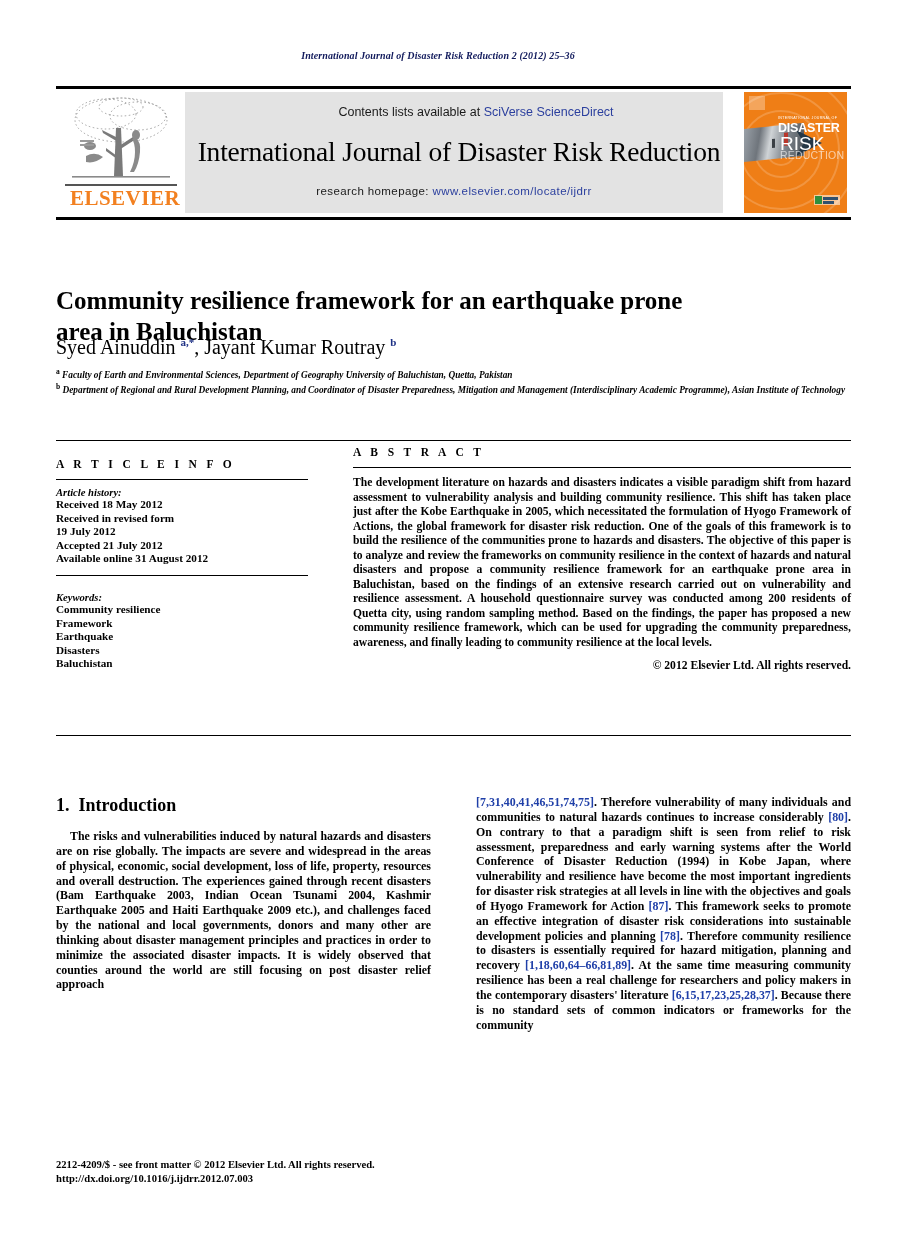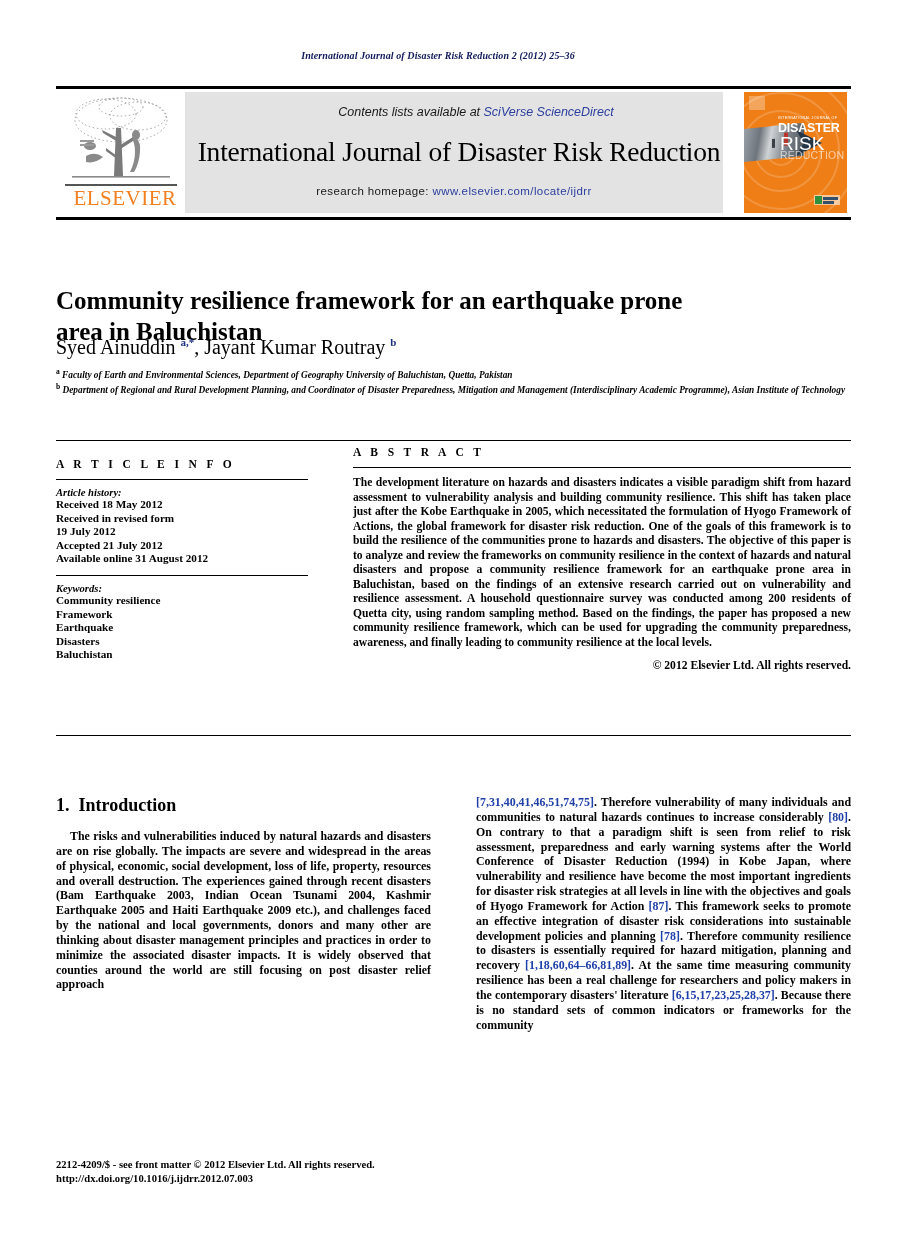--- a/index.html
+++ b/index.html
@@ -25,33 +25,33 @@
   
   .masthead{position:absolute;left:56px;top:86px;width:795px;height:134px;}
   .mast-rule-top{position:absolute;left:0;top:0;width:795px;height:3px;background:#000;}
   .mast-rule-bot{position:absolute;left:0;top:131px;width:795px;height:3px;background:#000;}
 
   .elsevier{position:absolute;left:4px;top:6px;width:122px;height:122px;}
   .tree-wrap{position:absolute;left:6px;top:2px;width:110px;height:90px;overflow:hidden;}
   .els-word{
     position:absolute;left:4px;top:94px;width:122px;text-align:center;
     font-family:"Liberation Serif", serif;
-    font-size:21px;font-weight:normal;letter-spacing:.5px;
+    font-size:21px;font-weight:bold;letter-spacing:.5px;
     color:#f28020;
   }
   .els-rule{position:absolute;left:5px;top:92px;width:112px;height:1.5px;background:#555;}
 
   .banner{
     position:absolute;left:129px;top:6px;width:538px;height:121px;
     background:#e3e3e3;
   }
   .contents-line{
     position:absolute;left:0;top:13px;width:582px;text-align:center;
     font-family:"Liberation Sans", sans-serif;
-    font-size:12.5px;color:#1a1a1a;font-style:italic;
+    font-size:12.5px;color:#1a1a1a;
   }
   .contents-line .sd{color:#2b3f9e;}
   .journal-name{
     position:absolute;left:5px;top:44px;width:538px;text-align:center;
     font-family:"Liberation Serif", serif;
     font-size:27.5px;color:#000;letter-spacing:-.2px;
   }
   .homepage-line{
     position:absolute;left:0;top:93px;width:538px;text-align:center;
     font-family:"Liberation Sans", sans-serif;
@@ -137,21 +137,21 @@
   .hist-label{
     font-family:"Liberation Serif", serif;
     font-style:italic;font-weight:bold;font-size:10.6px;margin-top:7px;
   }
   .hist-line{
     font-family:"Liberation Serif", serif;
     font-weight:bold;font-size:11.2px;line-height:13.6px;
   }
   .kw-label{
     font-family:"Liberation Serif", serif;
-    font-style:italic;font-weight:bold;font-size:10.6px;margin-top:7px;
+    font-style:italic;font-weight:bold;font-size:10.6px;margin-top:16px;
   }
   .kw-line{
     font-family:"Liberation Serif", serif;
     font-weight:bold;font-size:11.2px;line-height:13.6px;
   }
   .abs-text{
     font-family:"Liberation Serif", serif;
     font-weight:bold;font-size:11.6px;line-height:14.55px;
     text-align:justify;text-justify:inter-word;
     margin-top:8px;color:#000;

